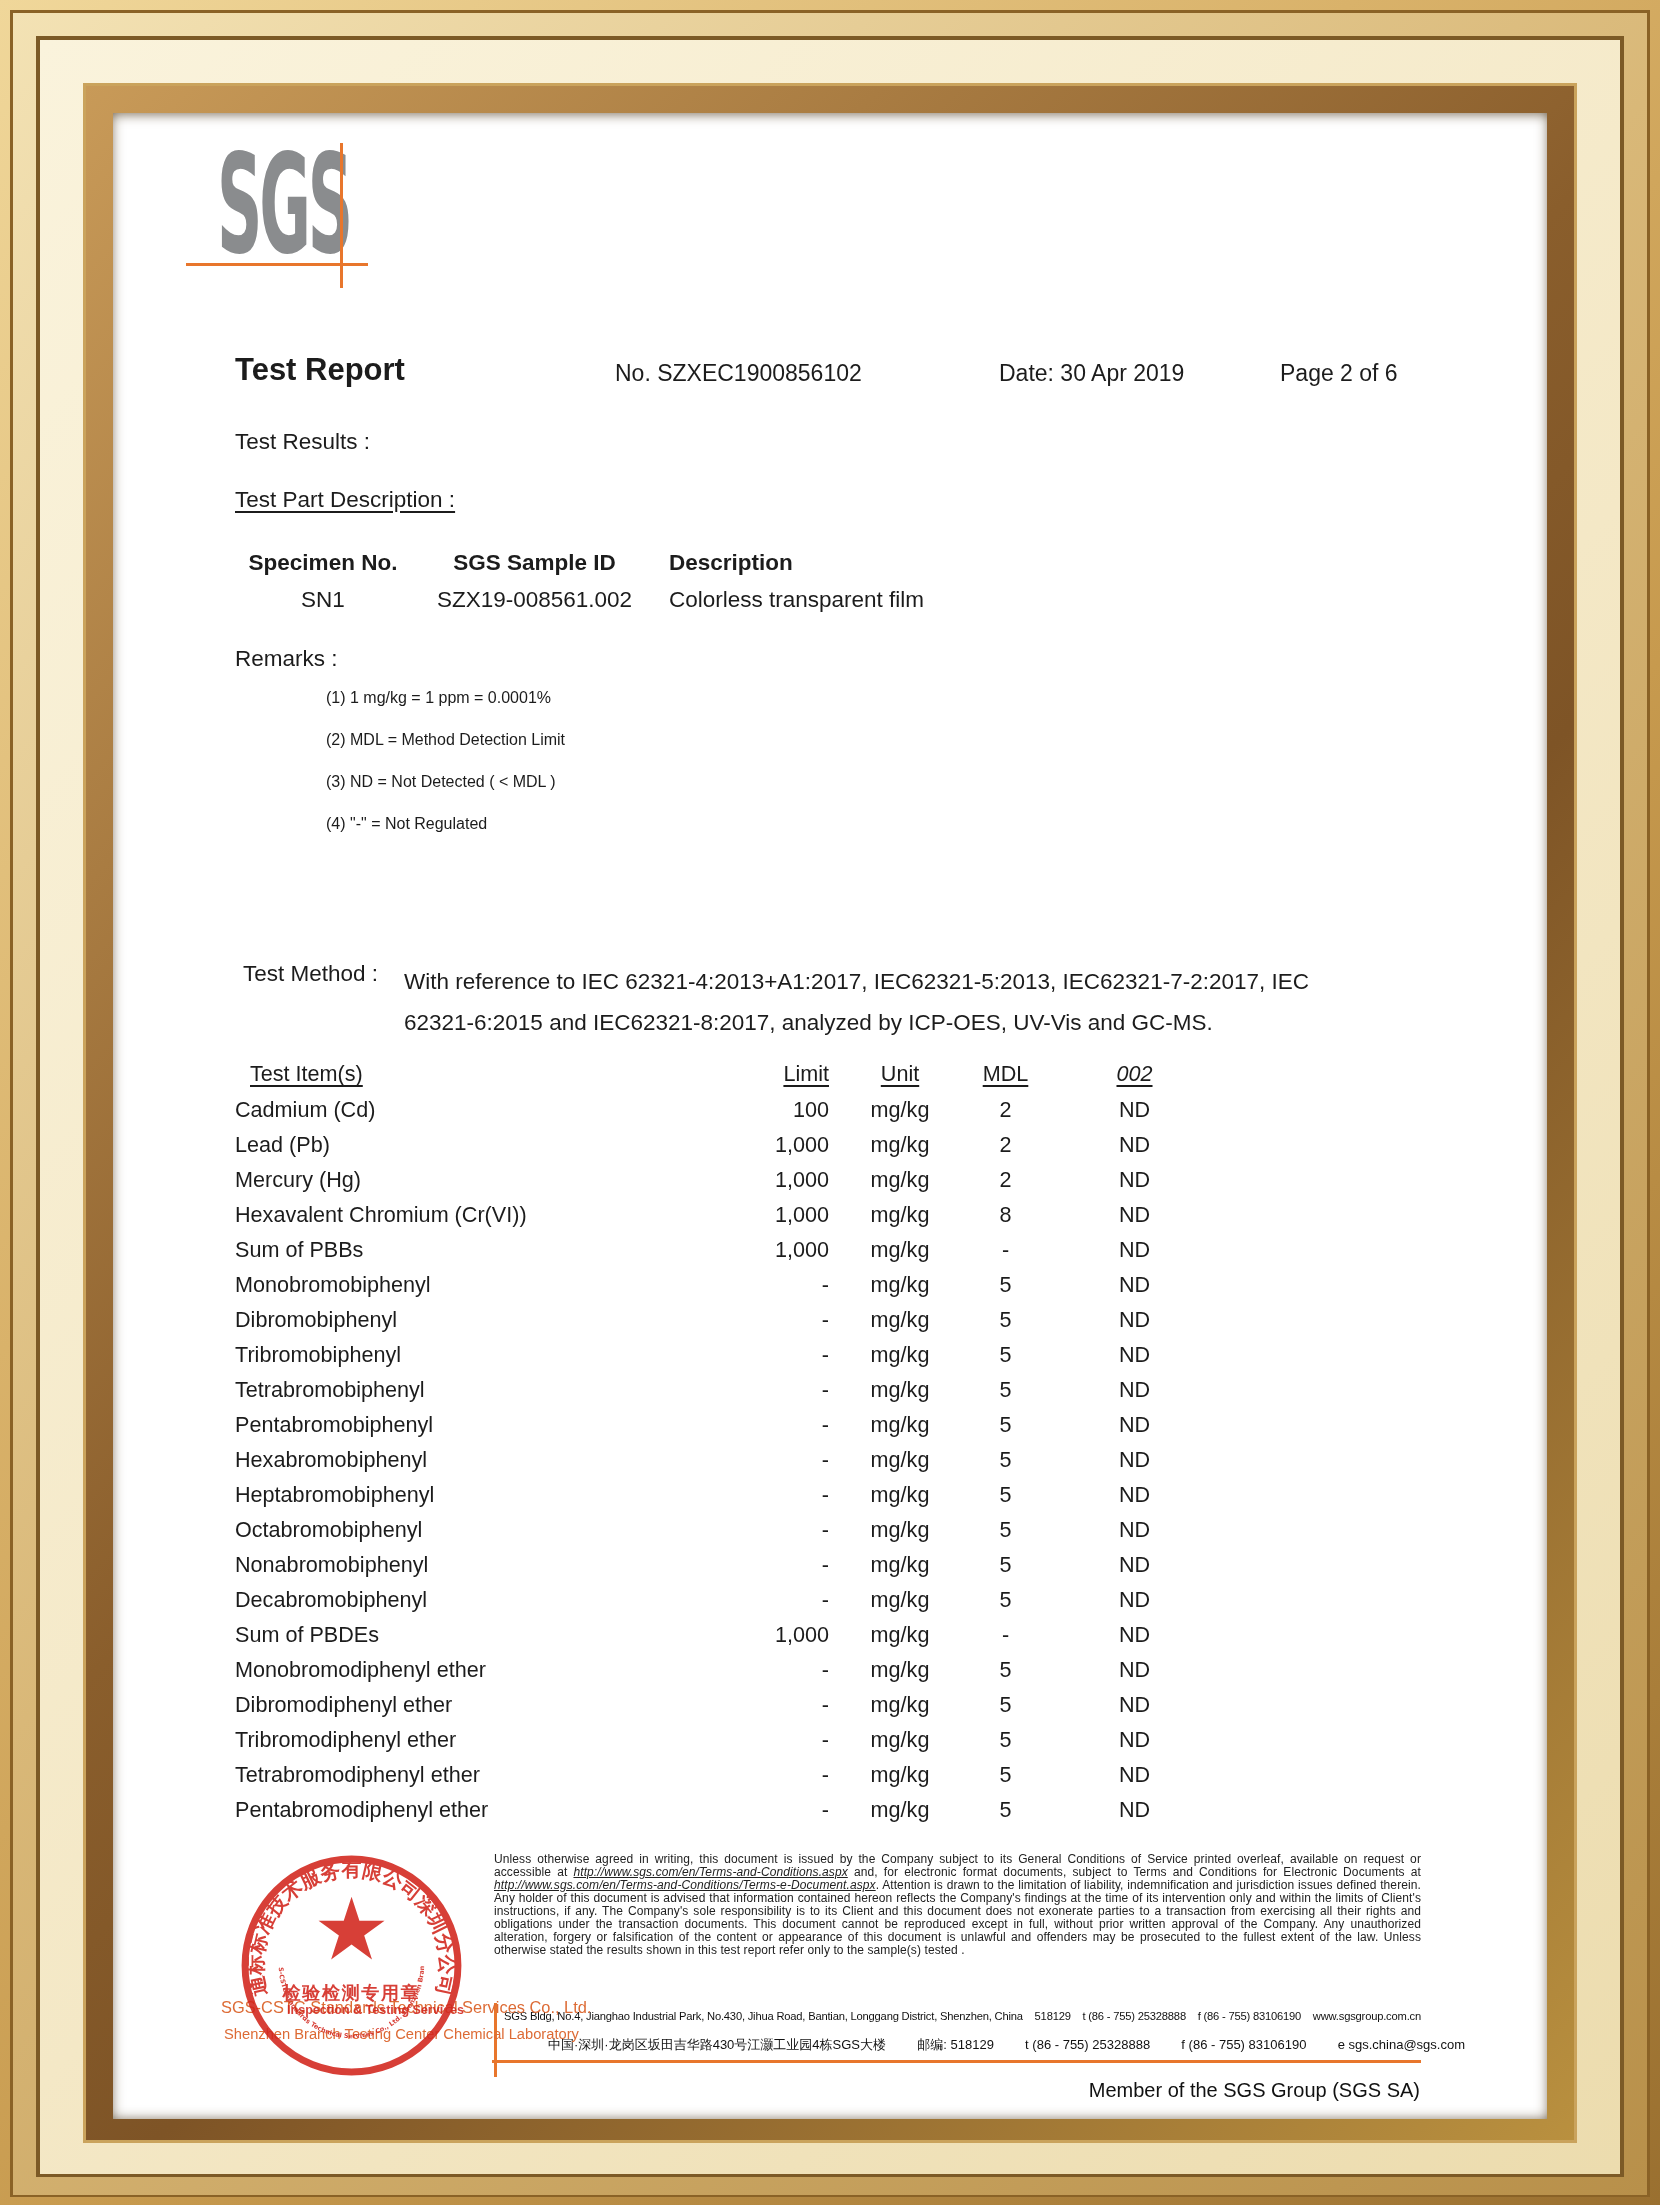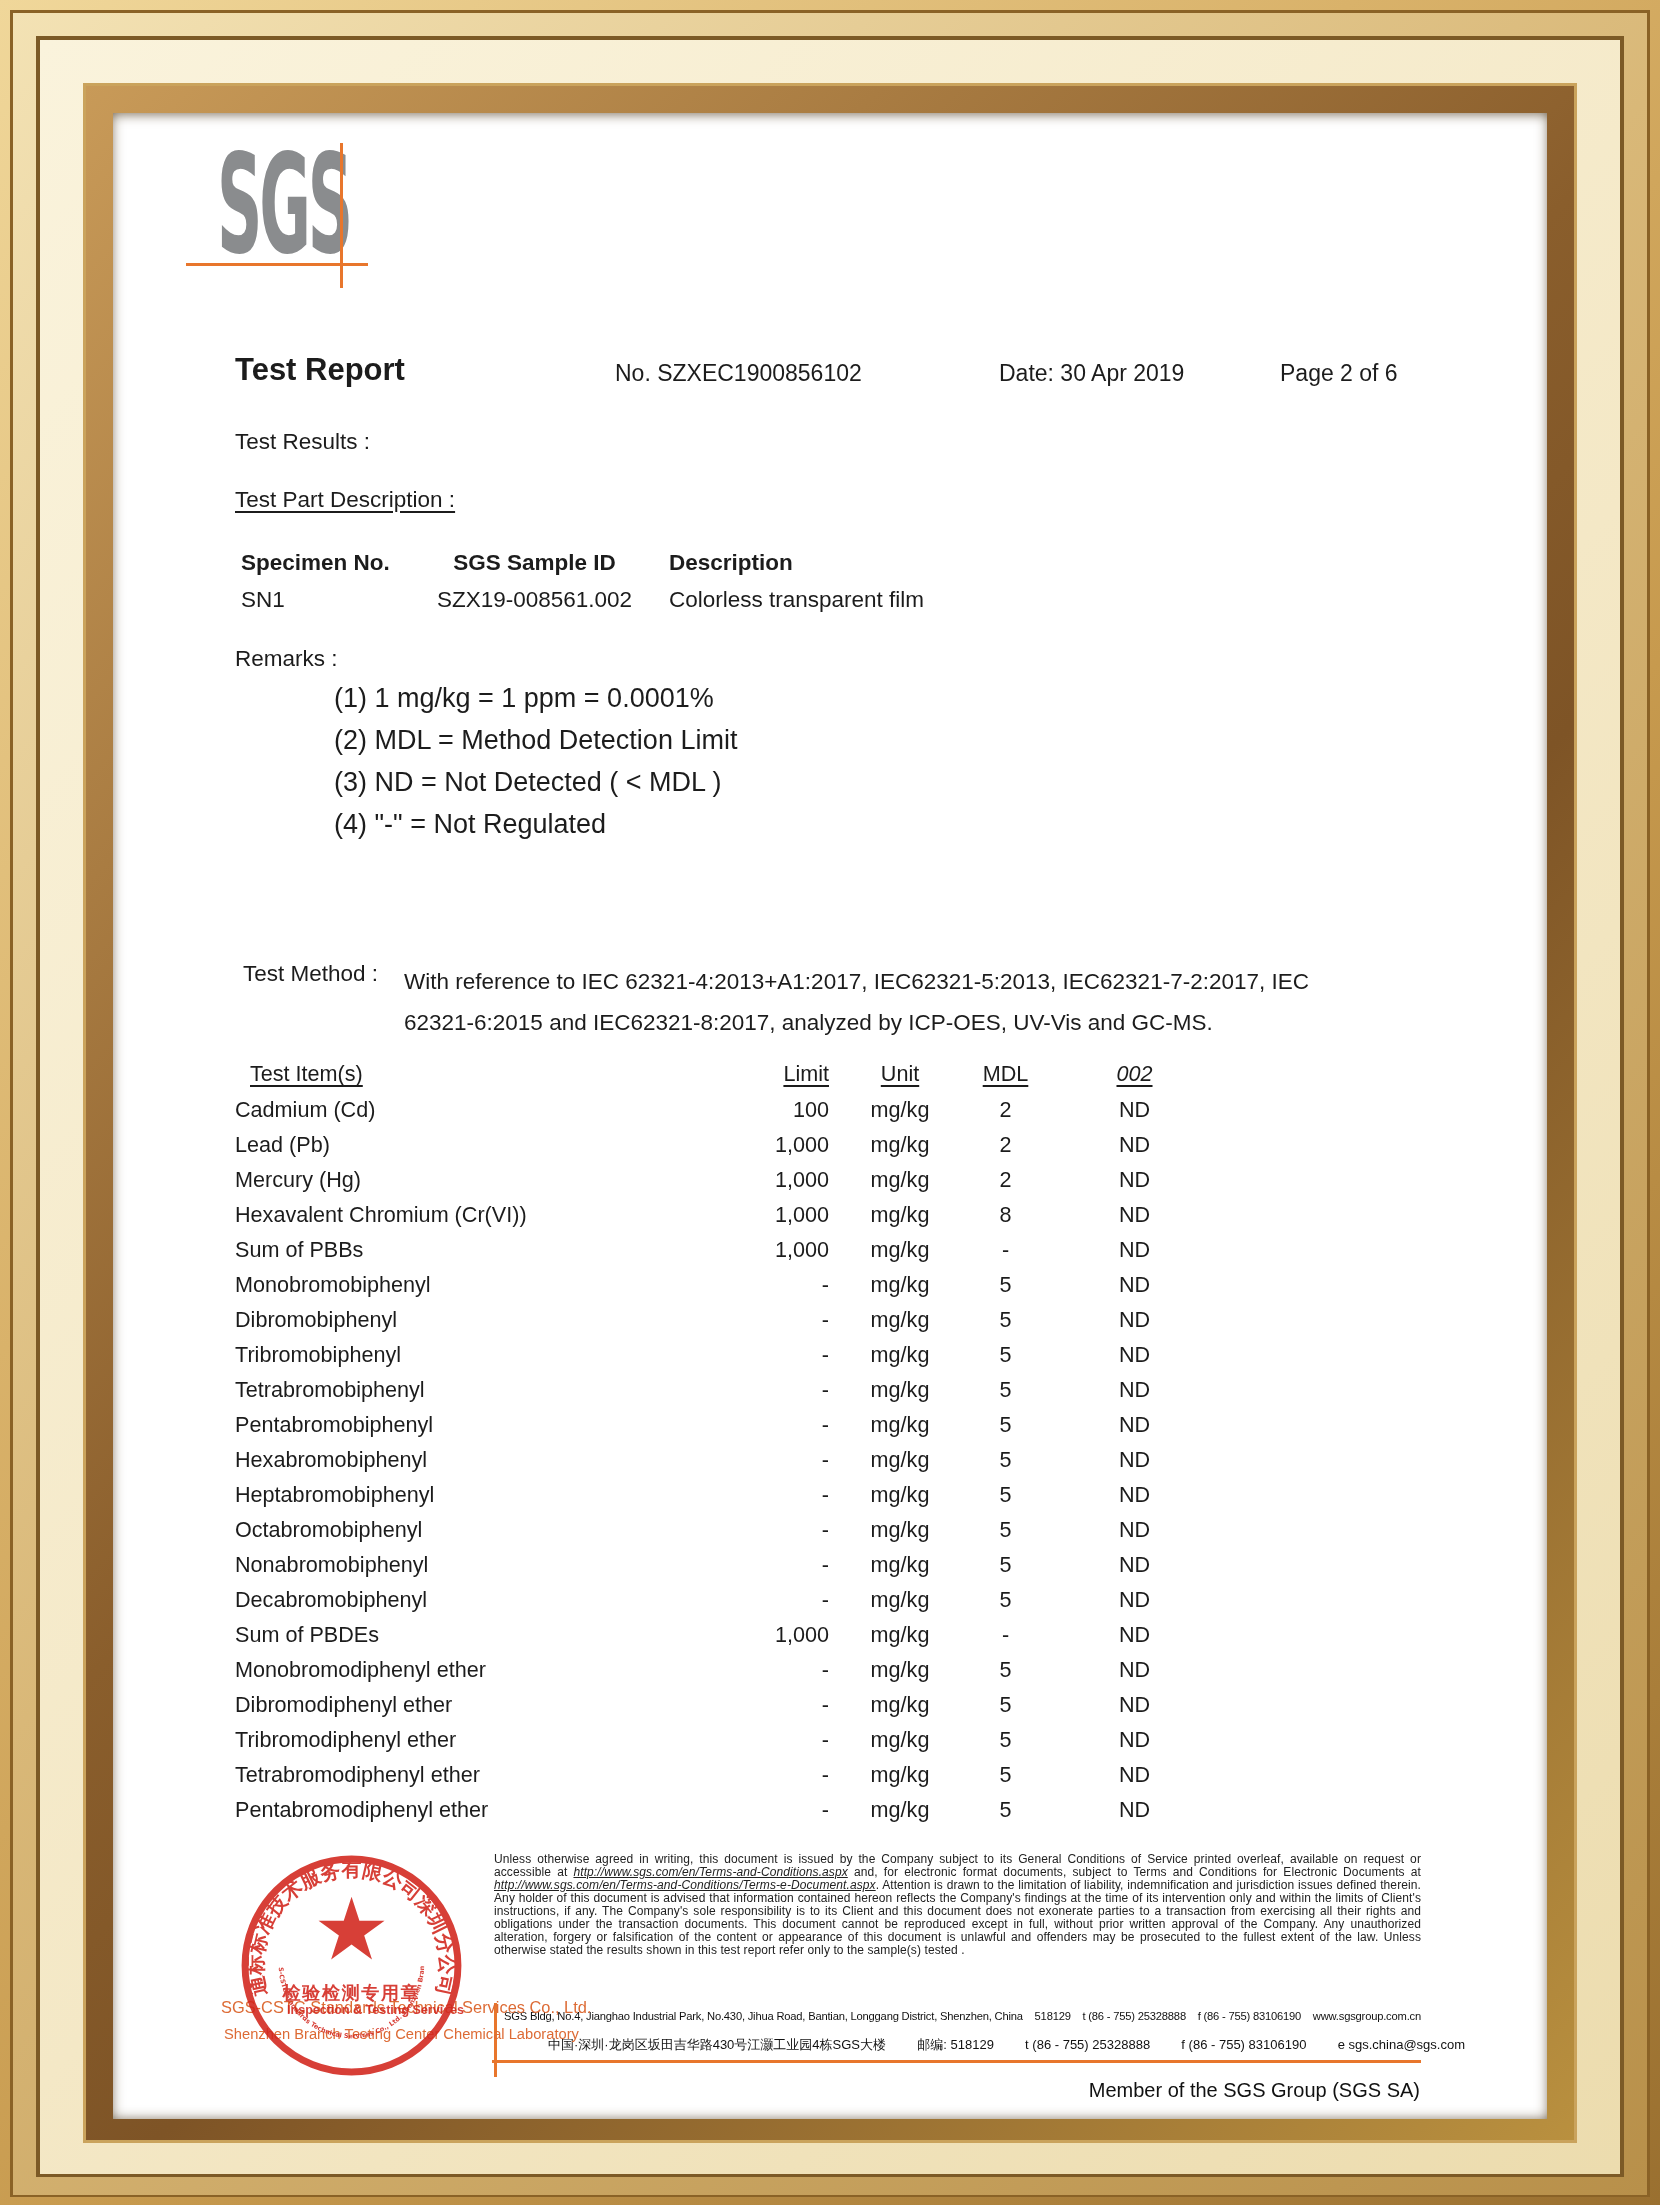--- a/index.html
+++ b/index.html
@@ -31,27 +31,27 @@
   .title{position:absolute;left:122px;top:239px;font-size:31px;font-weight:bold;}
   .rno{position:absolute;left:502px;top:247px;font-size:23px;}
   .rdate{position:absolute;left:886px;top:247px;font-size:23px;}
   .rpage{position:absolute;left:1167px;top:247px;font-size:23px;}
 
   .lbl{font-size:22.5px;}
   .u{text-decoration:underline;text-underline-offset:4.3px;}
 
   
   .sp-row{position:absolute;left:0;width:100%;height:35px;line-height:35px;font-size:22.5px;}
-  .sp-c1{position:absolute;left:128px;width:164px;}
+  .sp-c1{position:absolute;left:128px;width:164px;text-align:center;}
   .sp-c2{position:absolute;left:311px;width:221px;text-align:center;}
   .sp-c3{position:absolute;left:556px;}
   .sp-head span{font-weight:bold;}
 
   
-  .remarks-list{position:absolute;left:221px;top:564px;font-size:27px;line-height:42px;}
+  .remarks-list{position:absolute;left:213px;top:564px;font-size:16px;line-height:42px;}
 
   .rohs{position:absolute;left:122px;top:775px;font-size:23px;font-weight:bold;
         text-decoration:underline;text-underline-offset:4.3px;}
 
   .tm-label{position:absolute;left:130px;top:848px;font-size:22.5px;}
   .tm-text{position:absolute;left:291px;top:848px;width:1046px;font-size:22.5px;line-height:41px;}
 
   
   .rtable{position:absolute;left:0;top:943px;right:0;}
   .trow,.thead{position:relative;height:35px;line-height:35px;font-size:21.6px;}

